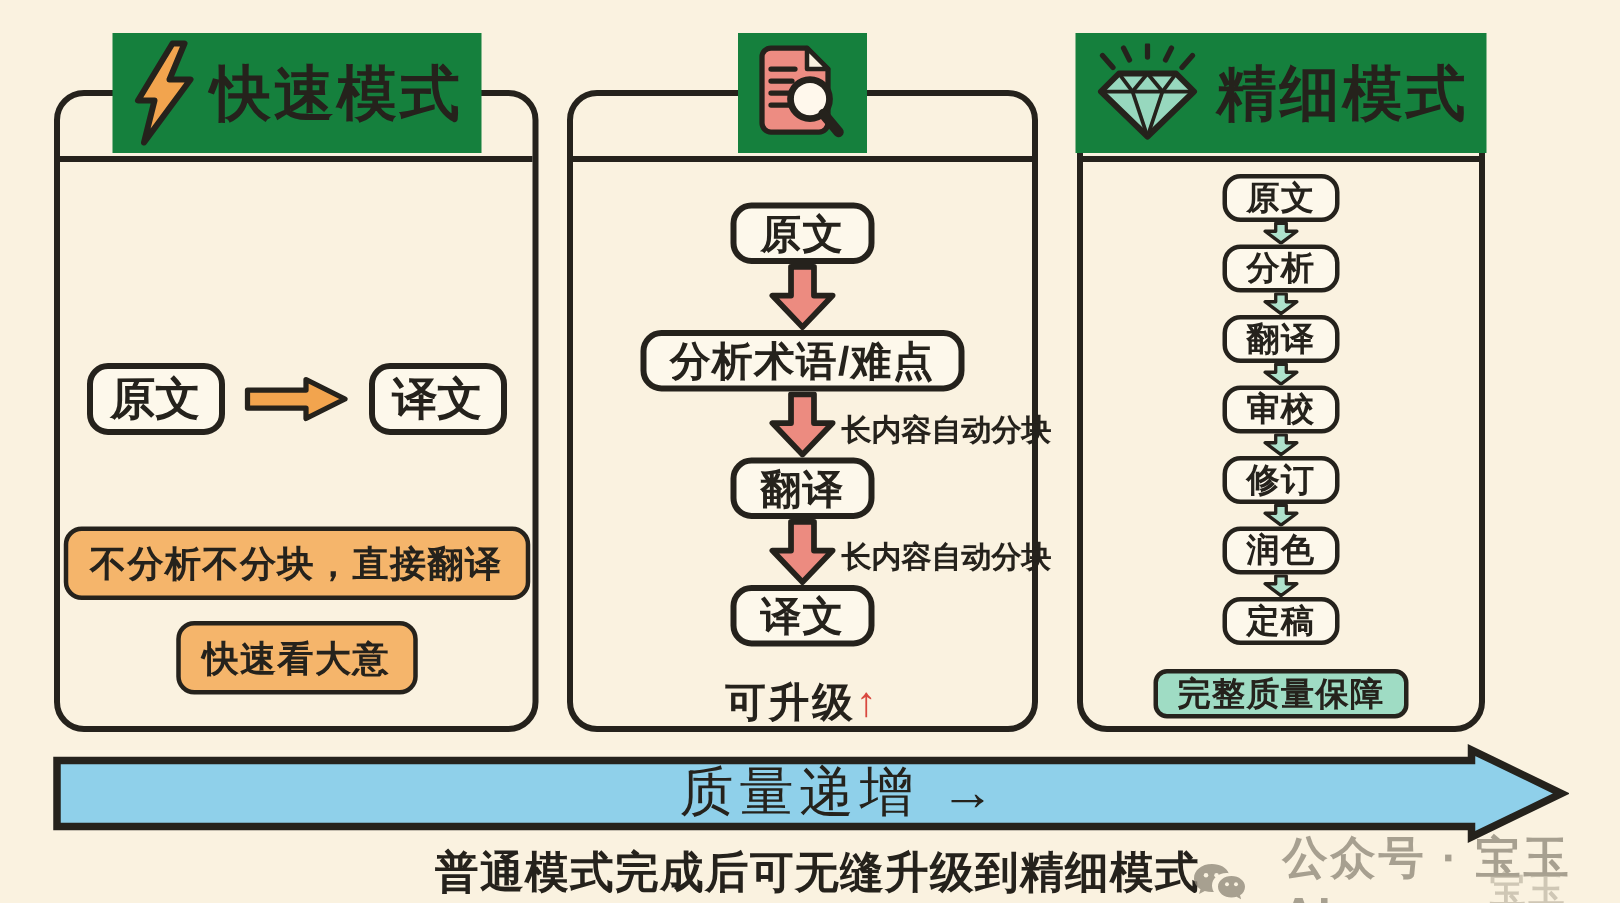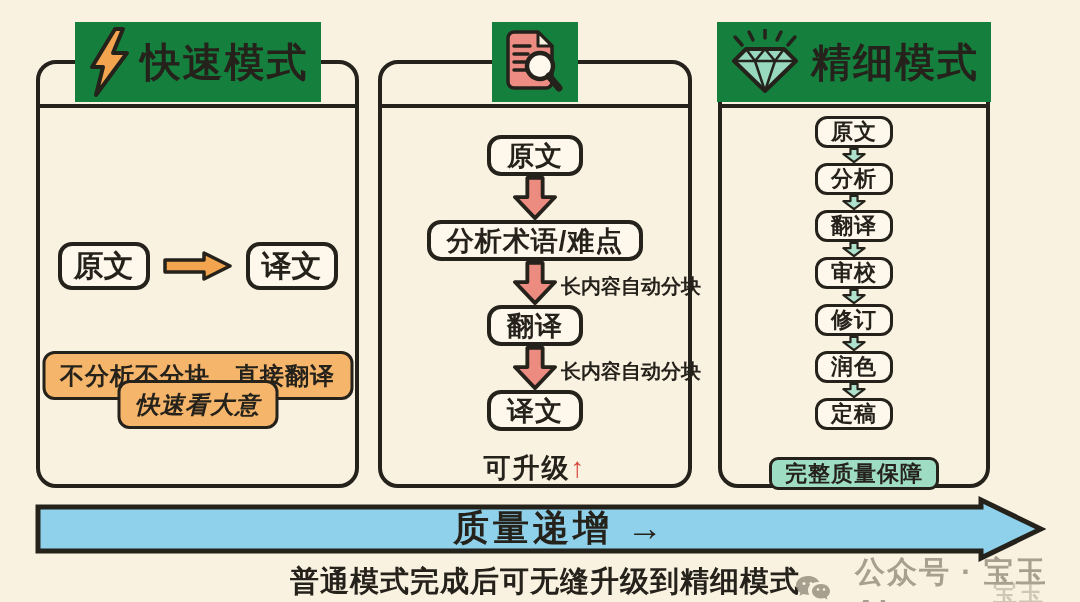--- a/index.html
+++ b/index.html
@@ -56,47 +56,47 @@
     position: absolute; left: 50%; transform: translateX(-50%);
     background: #F5B56B;
     border: 3px solid #25221C;
     border-radius: 12px;
     height: 49px; padding: 0 15px;
     display: flex; align-items: center; justify-content: center;
     font-size: 24px; font-weight: bold; white-space: nowrap;
     letter-spacing: 1px;
   }
   .badge-1 { top: 287px; }
-  .badge-2 { top: 316px; font-style: italic; }
+  .badge-2 { top: 350px; }
 
   .flow { position: absolute; top: 71px; left: 0; right: 0; display: flex; flex-direction: column; align-items: center; }
   .arrow-row { position: relative; height: 44px; width: 100%; display: flex; justify-content: center; }
   .arrow-label {
     position: absolute; left: calc(50% + 26px); top: 12px;
     font-size: 20px; font-weight: bold; white-space: nowrap;
   }
   .upgrade { position: absolute; top: 386px; left: 0; right: 0; text-align: center; font-size: 27px; font-weight: bold; letter-spacing: 2px; }
   .upgrade .up-arrow { color: #D9483F; font-size: 28px; }
 
   .flow-fine { position: absolute; top: 52px; left: 0; right: 0; display: flex; flex-direction: column; align-items: center; }
   .badge-fine {
-    position: absolute; top: 393px; left: 50%; transform: translateX(-50%);
+    position: absolute; top: 382px; left: 50%; transform: translateX(-50%);
     background: #9FDCC4;
     border: 3px solid #25221C;
     border-radius: 9px;
     height: 33px; padding: 0 13px;
     display: flex; align-items: center;
     font-size: 22px; font-weight: bold; white-space: nowrap;
     letter-spacing: 1px;
   }
 
   .banner-wrap { position: absolute; left: 34px; top: 496px; width: 1012px; height: 66px; }
   .banner-label {
     position: absolute; left: 60px; top: 504px; width: 1000px;
-    text-align: center; font-size: 36px; font-weight: bold; letter-spacing: 4px;
+    text-align: center; font-size: 36px; font-weight: normal; letter-spacing: 4px;
   }
   .caption {
     position: absolute; top: 562px; left: 35px; width: 1020px;
     text-align: center; font-size: 29px; font-weight: bold; letter-spacing: 1px;
   }
   .watermark {
     position: absolute; left: 795px; top: 552px;
     display: flex; align-items: center; gap: 24px;
     color: rgba(146,139,124,0.80);
     font-size: 30px; font-weight: bold; letter-spacing: 2px;

